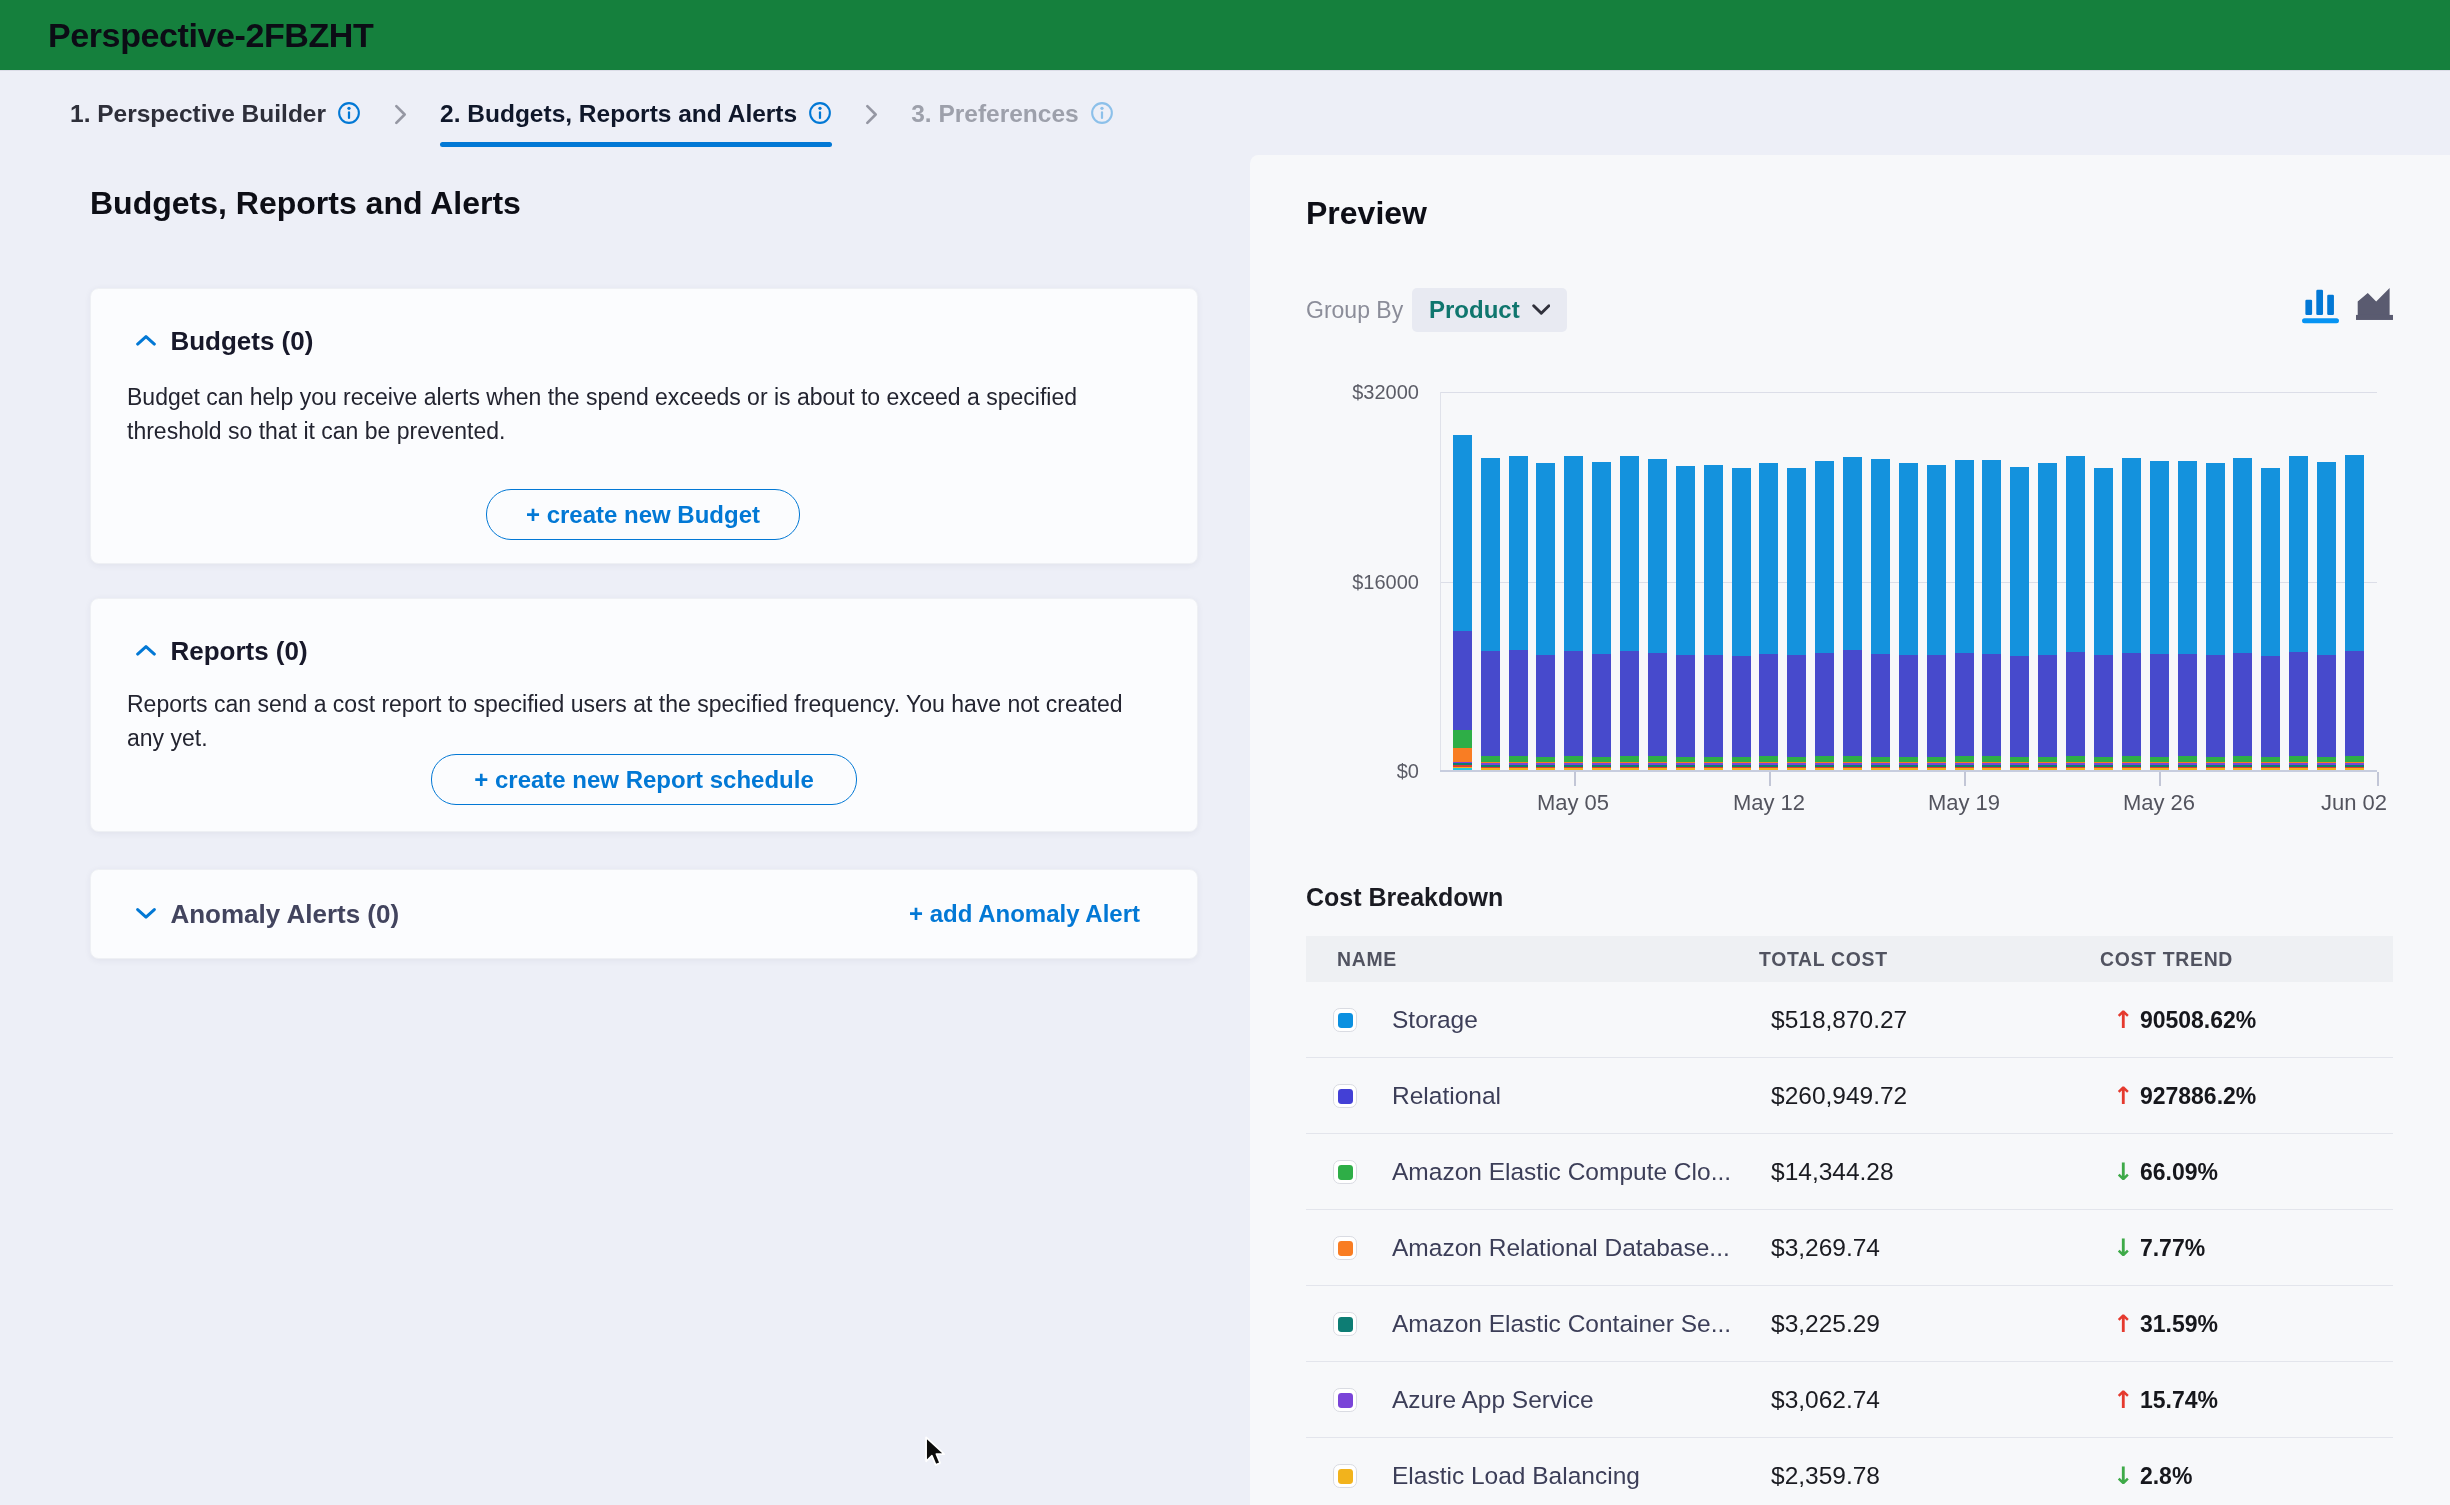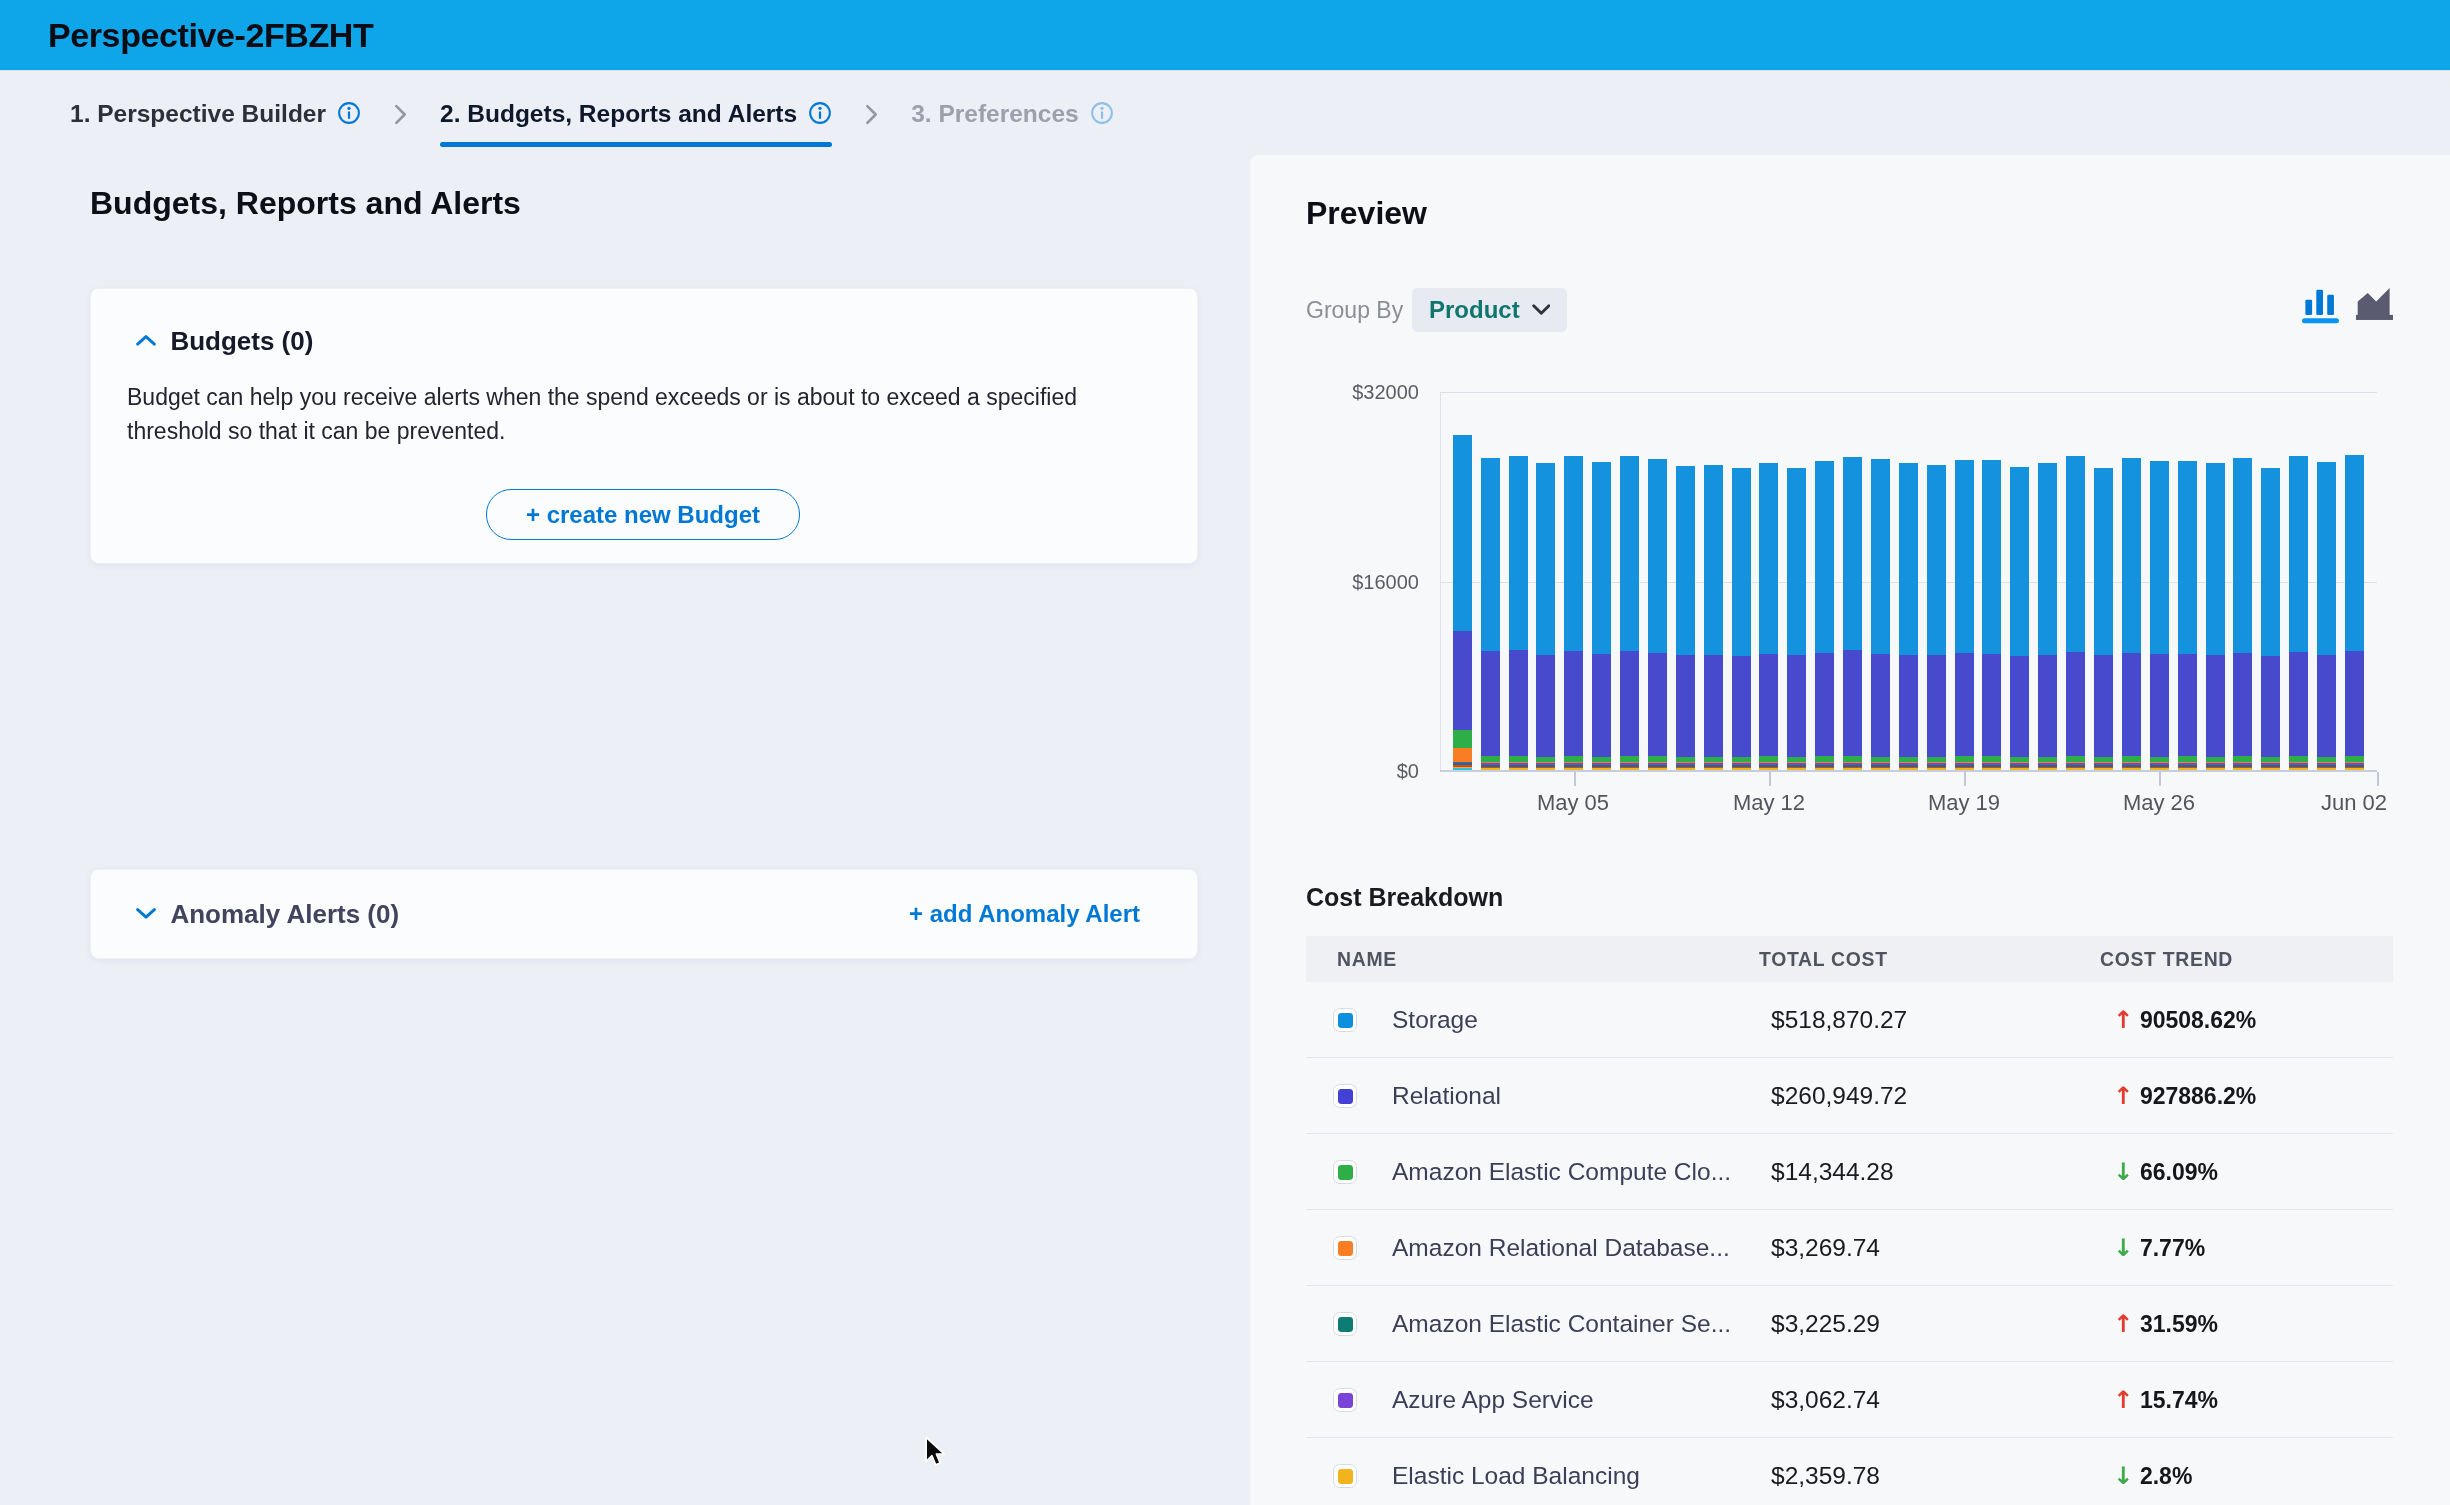--- a/index.html
+++ b/index.html
@@ -1,21 +1,21 @@
 <!DOCTYPE html>
 <html style="font-size:13.5px"><head>
 <meta charset="utf-8">
 <style>
   * { margin:0; padding:0; box-sizing:border-box; }
   html,body { width:2450px; height:1506px; overflow:hidden; }
   body { font-family:"Liberation Sans", sans-serif; background:#edeff7; position:relative; }
 
   
   .header { position:absolute; left:0; top:0; width:2450px; height:71px;
-            background:#0ea5e9; border-bottom:1.7px solid #dcdde8;
+            background:#15803d; border-bottom:1.7px solid #dcdde8;
             display:flex; align-items:center; padding-left:48px; }
   .header h1 { font-size:34px; font-weight:700; color:#0c0c15; letter-spacing:-0.4px; }
 
   
   .tabbar { position:absolute; left:0; top:73px; width:2450px; height:82px;
             display:flex; align-items:center; padding-left:70px; }
   .tab { position:relative; height:100%; display:flex; align-items:center; gap:11px; cursor:pointer; }
   .tab .lbl { font-size:24.5px; }
   .tab.t1 .lbl { color:#2e2f3a; font-weight:600; }
   .tab.t2 .lbl { color:#0f172a; font-weight:700; }
@@ -151,20 +151,32 @@
         <svg width="20" height="12.7" viewBox="0 0 24 15">
             <path d="M2 12 L12 3 L22 12" fill="none" stroke="#0278d5" stroke-width="3.6" stroke-linecap="round" stroke-linejoin="round"></path>
           </svg>
       </span>
       <span class="card-title">Budgets (0)</span>
     </div>
     <div class="card-desc">Budget can help you receive alerts when the spend exceeds or is about to exceed a specified threshold so that it can be prevented.</div>
     <button class="pill-btn" style="left:395px; top:200px; width:314px;">+ create new Budget</button>
   </div>
 
+  <div class="card" style="top:443px; height:234px;">
+    <div class="card-head">
+      <span>
+        <svg width="20" height="12.7" viewBox="0 0 24 15">
+            <path d="M2 12 L12 3 L22 12" fill="none" stroke="#0278d5" stroke-width="3.6" stroke-linecap="round" stroke-linejoin="round"></path>
+          </svg>
+      </span>
+      <span class="card-title">Reports (0)</span>
+    </div>
+    <div class="card-desc" style="top:88px;">Reports can send a cost report to specified users at the specified frequency. You have not created any yet.</div>
+    <button class="pill-btn" style="left:340px; top:155px; width:426px;">+ create new Report schedule</button>
+  </div>
 
   <div class="card" style="top:714px; height:90px;">
     <div class="card-head" style="top:29px;">
       <span>
         <svg width="20" height="12.7" viewBox="0 0 24 15">
             <path d="M2 3 L12 12 L22 3" fill="none" stroke="#0278d5" stroke-width="3.6" stroke-linecap="round" stroke-linejoin="round"></path>
           </svg>
       </span>
       <span class="anomaly-title">Anomaly Alerts (0)</span>
     </div>

